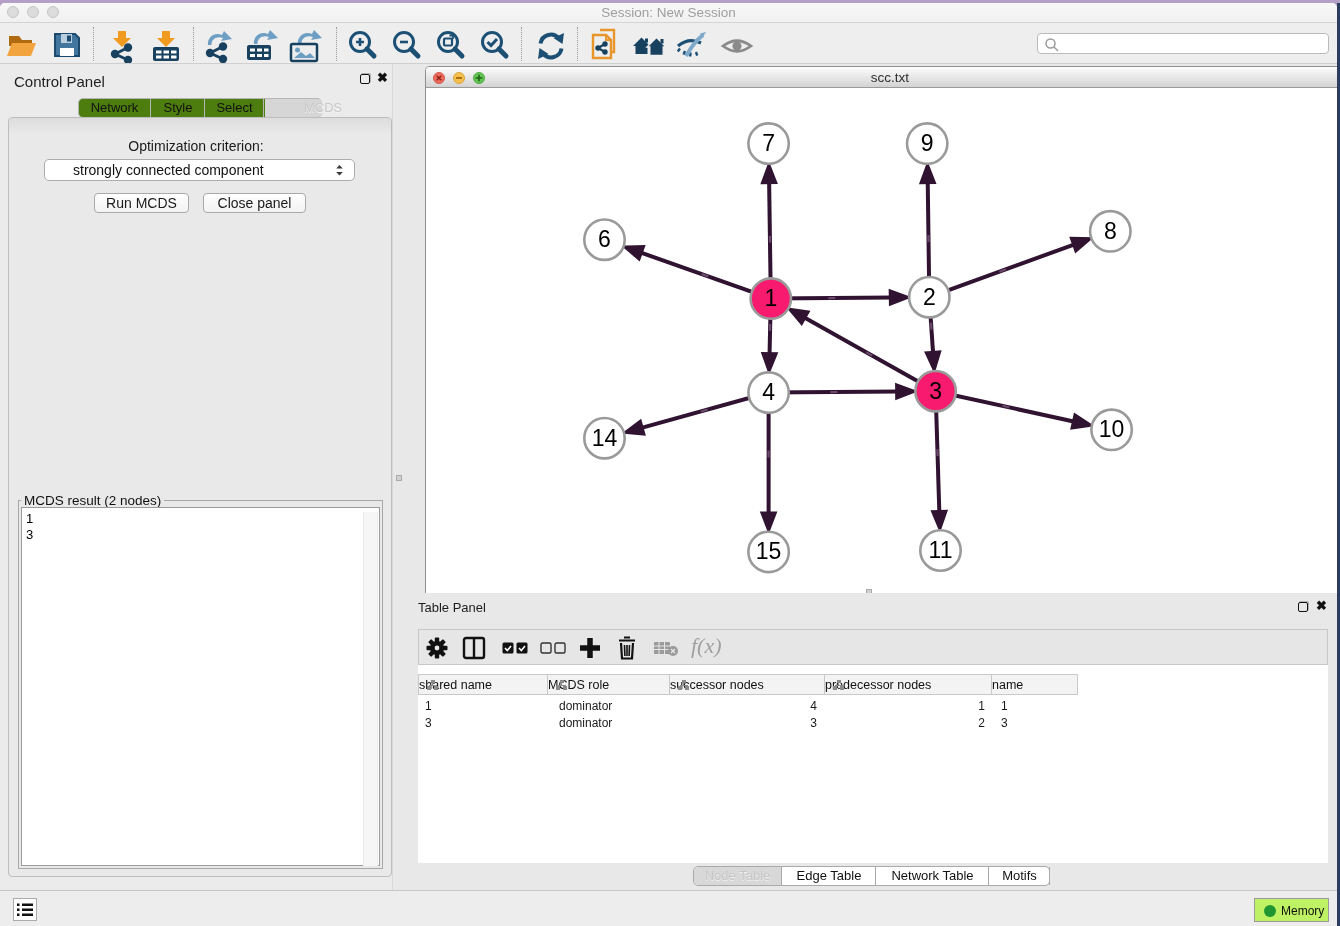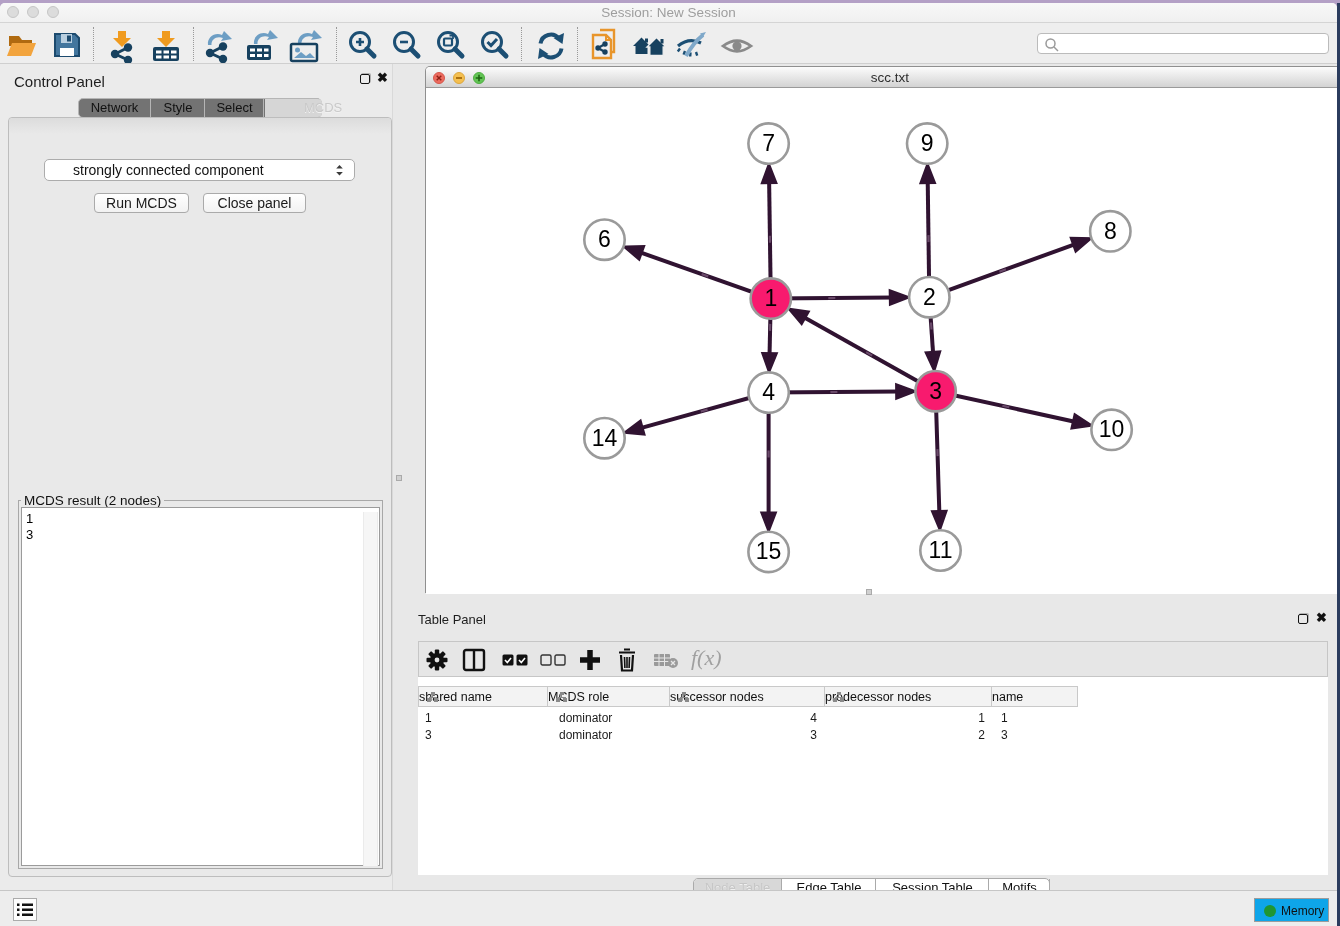--- a/index.html
+++ b/index.html
@@ -14,48 +14,48 @@
 
 #toolbar { position:absolute; left:0; top:20px; width:1337px; height:41px; background:#eeeeee; border-bottom:1px solid #cfcfcf; }
 .tsep { position:absolute; top:4px; height:34px; width:0; border-left:1px dotted #999; }
 .ticon { position:absolute; top:6px; }
 #searchbox { position:absolute; left:1037px; top:10px; width:292px; height:21px; background:#fff; border:1px solid #bbbbbb; border-radius:4px; }
 
 #cpanel { position:absolute; left:0; top:61px; width:393px; height:829px; background:#ebebeb; border-right:1px solid #d9d9d9; }
 #cpanel-h { position:absolute; left:14px; top:9px; font-size:15px; color:#1e1e1e; }
 .wbtn { position:absolute; width:10px; height:10px; border:1.6px solid #111; border-radius:2px; box-shadow:1px -1px 0 #b0b0b0; }
 .xbtn { position:absolute; font-size:13px; font-weight:bold; color:#111; }
-#tabs { position:absolute; left:78px; top:34px; width:244px; height:20px; border:1px solid #b5b5b5; border-radius:5px; background:#737373; font-size:13px; color:#111; }
+#tabs { position:absolute; left:78px; top:34px; width:244px; height:20px; border:1px solid #b5b5b5; border-radius:5px; background:#4d7c0f; font-size:13px; color:#111; }
 #tabs .tab { position:absolute; top:0; height:18px; line-height:18px; text-align:center; border-right:1px solid #b5b5b5; }
 #tabs .tab.sel { background:#d6d6d6; color:#c9c9c9; text-shadow:0 1px 0 #f2f2f2; border-right:none; border-radius:0 4px 4px 0;padding-left:39px; }
 #cpane { position:absolute; left:8px; top:53px; width:384px; height:760px; background:#e9e9e9; border:1px solid #bdbdbd; border-radius:4px; }
 #cpane .topband { position:absolute; left:0; top:0; width:100%; height:16px; background:linear-gradient(#dcdcdc,#e9e9e9); border-radius:4px 4px 0 0; }
 #optlabel { position:absolute; left:0; top:74px; width:100%; text-align:center; font-size:14px; color:#1a1a1a; }
 #dropdown { position:absolute; left:44px; top:95px; width:311px; height:22px; background:#fff; border:1px solid #acacac; border-radius:5px; font-size:14px; color:#111; line-height:20px; padding-left:28px; }
 .btn { position:absolute; top:129px; height:20px; background:linear-gradient(#ffffff,#f2f2f2); border:1px solid #aaa; border-radius:4px; font-size:14px; color:#1a1a1a; text-align:center; line-height:18px; }
 #fieldset { position:absolute; left:18px; top:436px; width:365px; height:369px; border:1px solid #a8a8a8; }
 #fs-legend { position:absolute; left:2px; top:-8px; background:#e9e9e9; padding:0 3px; font-size:13.5px; color:#111; }
 #fs-white { position:absolute; left:2px; top:6px; width:359px; height:359px; background:#fff; border:1px solid #9b9b9b; }
 #fs-scroll { position:absolute; right:1px; top:4px; width:15px; height:354px; background:#f6f6f6; border-left:1px solid #ebebeb; border-right:1px solid #ebebeb; }
 #fs-items { position:absolute; left:4px; top:3px; font-size:13px; color:#000; line-height:16px; }
 
 #statusbar { position:absolute; left:0; top:887px; width:1337px; height:36px; background:#ededed; border-top:1px solid #c6c6c6; }
 #listbtn { position:absolute; left:13px; top:7px; width:24px; height:23px; background:#fdfdfd; border:1px solid #ababab; }
-#membtn { position:absolute; left:1254px; top:7px; width:75px; height:24px; background:#0ea5e9; border:1px solid #9c9c9c; font-size:12px; color:#111; }
+#membtn { position:absolute; left:1254px; top:7px; width:75px; height:24px; background:#bef264; border:1px solid #9c9c9c; font-size:12px; color:#111; }
 #membtn .dot { position:absolute; left:9px; top:6px; width:12px; height:12px; border-radius:50%; background:#1f9632; }
 #membtn .mt { position:absolute; left:26px; top:5px; }
 
 #netwin { position:absolute; left:425px; top:63px; width:956px; height:527px; border:1px solid #8f8f8f; border-bottom:none; border-radius:5px 5px 0 0; background:#fff; }
 #netbar { position:absolute; left:0; top:0; width:928px; height:21px; background:linear-gradient(#fcfcfc,#d3d3d3); border-bottom:1px solid #9a9a9a; border-radius:4px 4px 0 0; }
 #netbar .lt { position:absolute; top:4.5px; width:12px; height:12px; border-radius:50%; }
 #netbar .lt svg { position:absolute; left:0; top:0; }
 #nettitle { position:absolute; left:0; top:3px; width:928px; text-align:center; font-size:13.5px; color:#2e2e2e; }
 #netcanvas { position:absolute; left:0; top:22px; width:928px; height:505px; background:#fff; }
 
-#tpanel { position:absolute; left:405px; top:590px; width:932px; height:297px; background:#e8e8e8;margin-top:12px; }
+#tpanel { position:absolute; left:405px; top:590px; width:932px; height:297px; background:#e8e8e8; }
 #tpanel-h { position:absolute; left:13px; top:7px; font-size:13px; color:#1e1e1e; }
 #ttoolbar { position:absolute; left:13px; top:36px; width:910px; height:36px; background:#e6e6e6; border:1px solid #c6c6c6; }
 #twhite { position:absolute; left:13px; top:72px; width:910px; height:198px; background:#fff; }
 #thead { position:absolute; left:0px; top:9px; height:21px; font-size:12.5px; color:#111; }
 #thead .hc { position:absolute; top:0; height:21px; background:#f3f3f3; border:1px solid #c9c9c9; border-left:none; text-align:left; line-height:20px; }
 #thead .hc .hicon { position:absolute; left:8px; top:5px; margin:0; }
 #thead .hc:first-child { border-left:1px solid #c9c9c9; }
 .hicon { display:inline-block; width:11px; height:10px; margin-right:5px; vertical-align:-1px;
   background:
     linear-gradient(#8a8a8a,#8a8a8a) 3.5px 0/4px 3px no-repeat,
@@ -224,20 +224,21 @@
   <div class="xbtn" style="left:377px;top:6px">✖</div>
   <div id="tabs">
     <div class="tab" style="left:0;width:72px">Network</div>
     <div class="tab" style="left:73px;width:53px">Style</div>
     <div class="tab" style="left:127px;width:58px">Select</div>
     <div class="tab sel" style="left:186px;width:57px">MCDS</div>
   </div>
   <div id="cpane">
         <div class="topband"></div>
       </div>
+  <div id="optlabel">Optimization criterion:</div>
   <div id="dropdown">strongly connected component
     <svg width="9" height="13" viewBox="0 0 9 13" style="position:absolute;right:10px;top:4px">
       <path d="M1.2 4.6 L4.5 1 L7.8 4.6 z" fill="#3a3a3a"></path>
       <path d="M1.2 8 L4.5 11.6 L7.8 8 z" fill="#3a3a3a"></path>
     </svg>
   </div>
   <div class="btn" style="left:94px;width:95px">Run MCDS</div>
   <div class="btn" style="left:203px;width:103px">Close panel</div>
   <div id="fieldset">
     <div id="fs-legend">MCDS result (2 nodes)</div>
@@ -419,21 +420,21 @@
     <div class="trow" style="left:583px;top:33px">1</div>
     <div class="trow" style="left:7px;top:50px">3</div>
     <div class="trow" style="left:141px;top:50px">dominator</div>
     <div class="trow" style="left:252px;top:50px;width:147px;text-align:right">3</div>
     <div class="trow" style="left:407px;top:50px;width:160px;text-align:right">2</div>
     <div class="trow" style="left:583px;top:50px">3</div>
   </div>
   <div id="btabs">
     <div class="bt sel" style="left:0;width:88px">Node Table</div>
     <div class="bt" style="left:89px;width:93px">Edge Table</div>
-    <div class="bt" style="left:183px;width:112px">Session Table</div>
+    <div class="bt" style="left:183px;width:112px">Network Table</div>
     <div class="bt" style="left:296px;width:60px">Motifs</div>
   </div>
 </div>
 <div id="statusbar">
   <div id="listbtn">
     <svg width="18" height="16" viewBox="0 0 18 16" style="position:absolute;left:2px;top:3px">
       <g fill="#111">
             <rect x="1" y="1.5" width="2.5" height="2.5"></rect>
             <rect x="1" y="6.5" width="2.5" height="2.5"></rect>
             <rect x="1" y="11.5" width="2.5" height="2.5"></rect>

